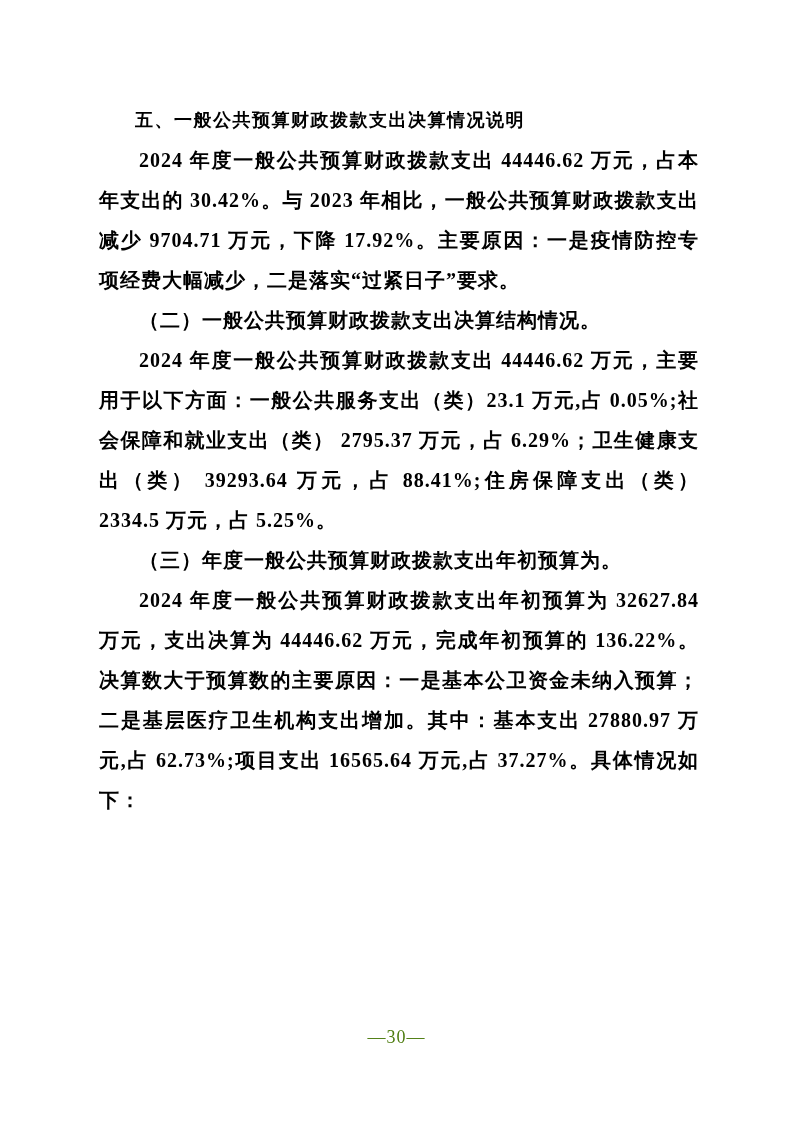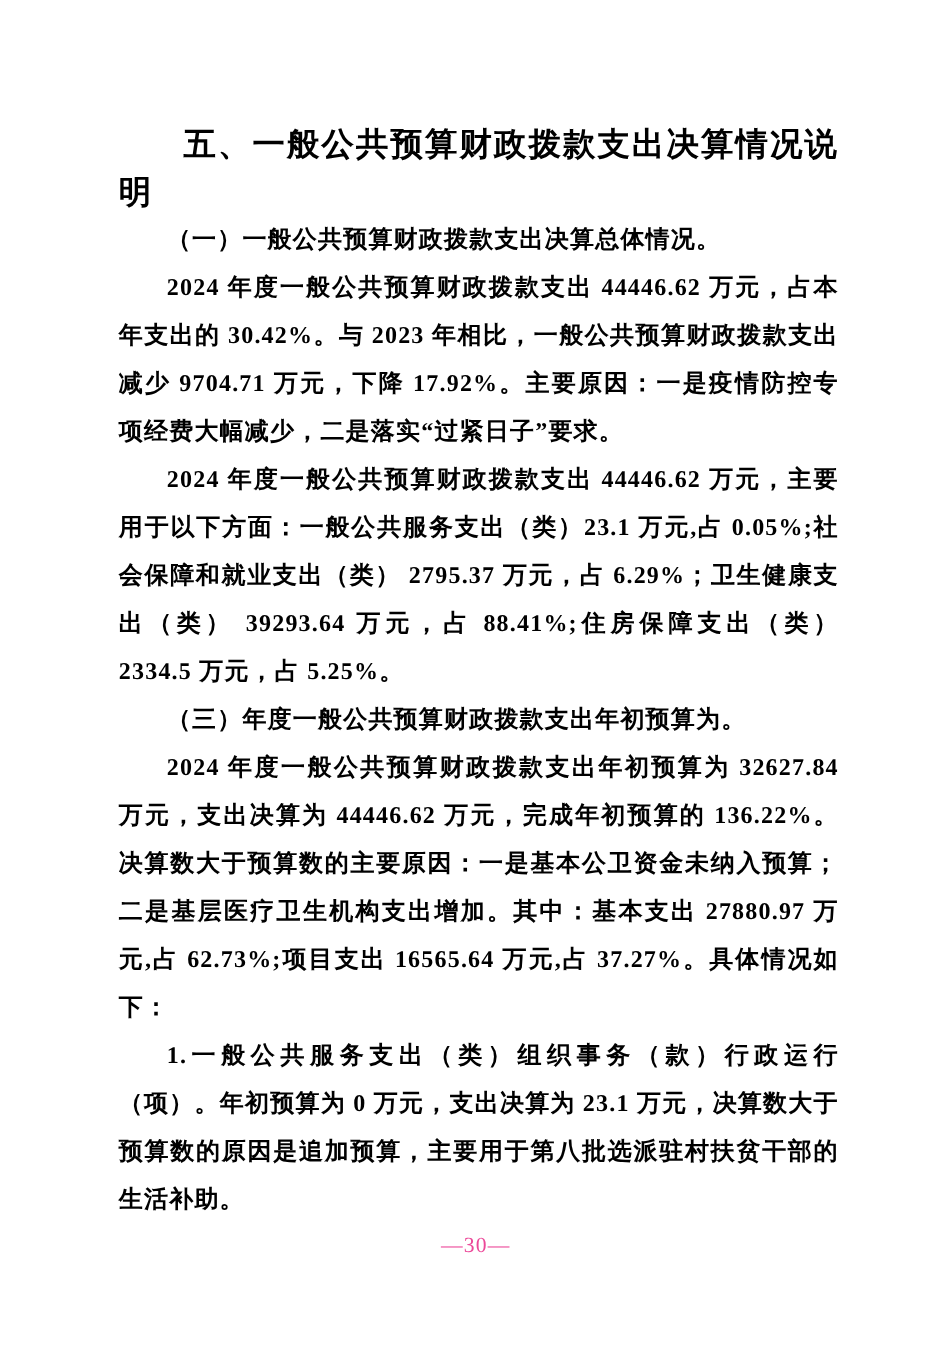--- a/index.html
+++ b/index.html
@@ -24,21 +24,21 @@
     font-size: 20px;
     line-height: 40px;
     text-align: justify;
     text-justify: inter-ideograph;
     letter-spacing: 1px;
   }
   .doc-title {
     margin: 0;
     text-indent: 2em;
     font-weight: bold;
-    font-size: 27px;
+    font-size: 18px;
     letter-spacing: 1.5px;
   }
   .para {
     margin: 0;
     text-indent: 2em;
   }
   .heading {
     font-weight: bold;
   }
   .run {
@@ -49,32 +49,31 @@
   }
   .page-number {
     position: absolute;
     top: 1022px;
     left: 0;
     width: 100%;
     text-align: center;
     font-size: 18px;
     line-height: 30px;
     letter-spacing: 1px;
-    color: #ec4899;
+    color: #4d7c0f;
   }
 </style>
 </head>
 <body>
 
 <div class="page">
   <div class="content">
     <p class="doc-title">五、一般公共预算财政拨款支出决算情况说明</p>
     <div id="blocks">
-        <p class="para heading"><span class="run bold">（一）一般公共预算财政拨款支出决算总体情况。</span></p>
         <p class="para"><span class="run">2024 年度一般公共预算财政拨款支出 44446.62 万元，占本年支出的 30.42%。与 2023 年相比，一般公共预算财政拨款支出减少 9704.71 万元，下降 17.92%。主要原因：一是疫情防控专项经费大幅减少，二是落实“过紧日子”要求。</span></p>
+        <p class="para heading"><span class="run bold">（二）一般公共预算财政拨款支出决算结构情况。</span></p>
         <p class="para"><span class="run">2024 年度一般公共预算财政拨款支出 44446.62 万元，主要用于以下方面：</span><span class="run bold">一般公共服务支出（类）</span><span class="run">23.1 万元,占 0.05%;</span><span class="run bold">社会保障和就业支出（类）</span><span class="run"> 2795.37 万元，占 6.29%；</span><span class="run bold">卫生健康支出（类）</span><span class="run"> 39293.64 万元，占 88.41%;</span><span class="run bold">住房保障支出（类）</span><span class="run"> 2334.5 万元，占 5.25%。</span></p>
         <p class="para heading"><span class="run bold">（三）年度一般公共预算财政拨款支出年初预算为。</span></p>
         <p class="para"><span class="run">2024 年度一般公共预算财政拨款支出年初预算为 32627.84 万元，支出决算为 44446.62 万元，完成年初预算的 136.22%。决算数大于预算数的主要原因：一是基本公卫资金未纳入预算；二是基层医疗卫生机构支出增加。其中：基本支出 27880.97 万元,占 62.73%;项目支出 16565.64 万元,占 37.27%。具体情况如下：</span></p>
-        <p class="para"><span class="run">1.</span><span class="run bold">一般公共服务支出（类）组织事务（款）行政运行（项）</span><span class="run">。年初预算为 0 万元，支出决算为 23.1 万元，决算数大于预算数的原因是追加预算，主要用于第八批选派驻村扶贫干部的生活补助。</span></p>
       </div>
   </div>
   <div class="page-number">—30—</div>
 </div>
 
 </body></html>

